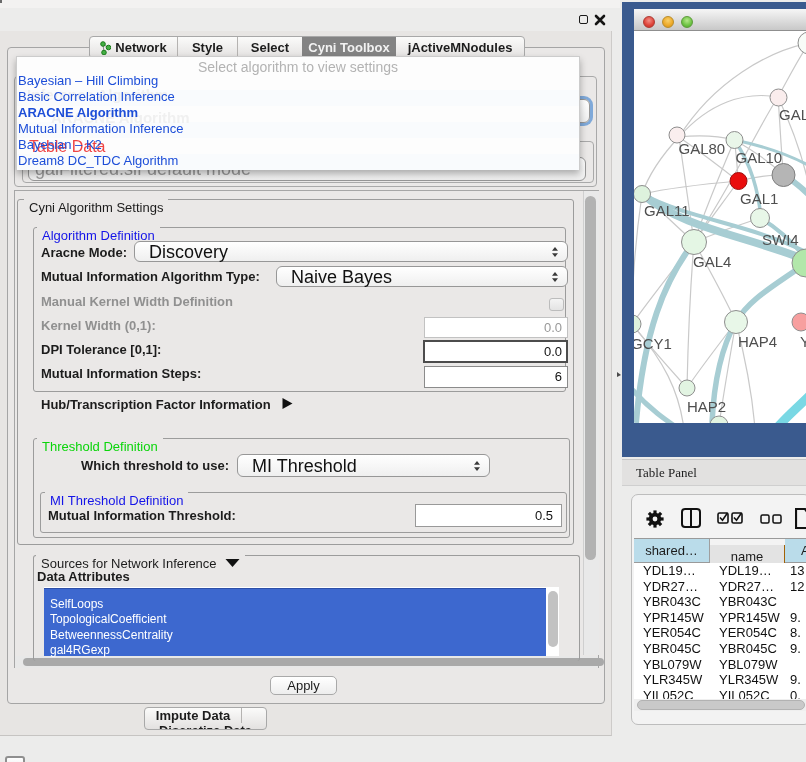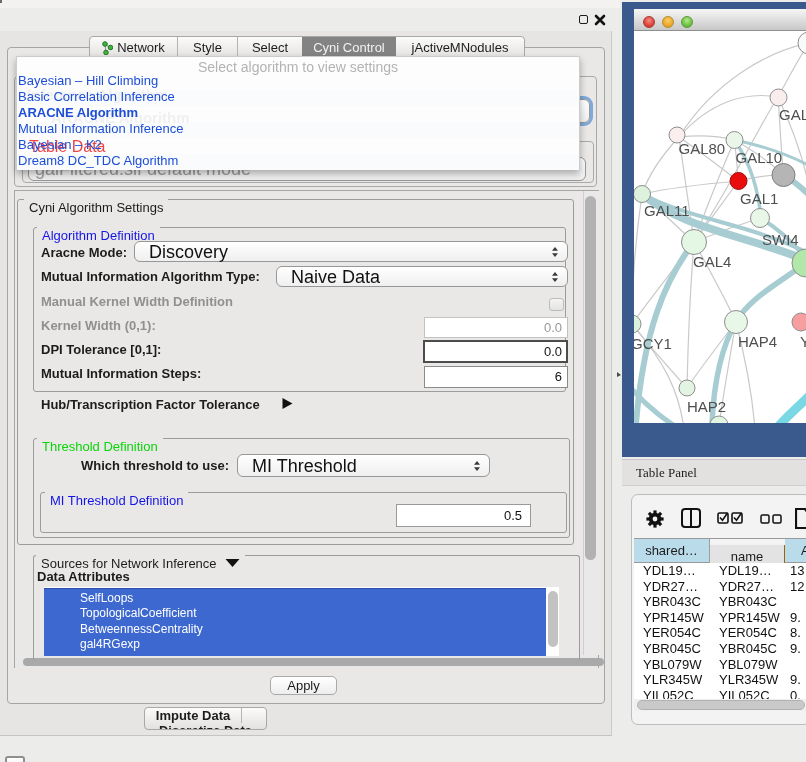--- a/index.html
+++ b/index.html
@@ -24,34 +24,34 @@
 
 <div class="abs" style="left:579px;top:15px;width:9px;height:9px;border:1.6px solid #1a1a1a;border-radius:2px;background:transparent;box-sizing:border-box;"></div>
 <svg class="abs" style="left:594px;top:14px;" width="12" height="12" viewBox="0 0 12 12">
       <path d="M2 2 L10 10 M10 2 L2 10" stroke="#141414" stroke-width="2.6" stroke-linecap="round"></path>
     </svg>
 
 <div class="abs" style="left:0;top:31px;width:612px;height:705px;background:#e7e5e3;border-bottom:1px solid #c6c4c2;border-right:1px solid #cdcbc9;box-sizing:border-box;"></div>
 
 <div class="abs" style="left:7px;top:47px;width:598px;height:657px;border:1px solid #a5a5a5;border-radius:4px;background:#eae8e7;box-sizing:border-box;"></div>
 
-<div id="toptabs" class="abs" style="left:89px;top:36px;height:21px;display:flex;border:1px solid #a8a8a8;border-radius:4px;overflow:hidden;background:linear-gradient(#fbfbfa,#e3e1e0);font-weight:normal;font-size:13px;">
+<div id="toptabs" class="abs" style="left:89px;top:36px;height:21px;display:flex;border:1px solid #a8a8a8;border-radius:4px;overflow:hidden;background:linear-gradient(#fbfbfa,#e3e1e0);font-weight:bold;font-size:13px;">
   <div style="width:87px;display:flex;align-items:center;justify-content:center;color:#1c1c1c;border-right:1px solid #b5b3b1;">
     <svg width="11" height="14" viewBox="0 0 11 14" style="margin-right:4px;">
           <line x1="3" y1="3.5" x2="8.5" y2="6.5" stroke="#8a8a8a" stroke-width="1"></line>
           <line x1="3" y1="3.5" x2="4" y2="11" stroke="#8a8a8a" stroke-width="1"></line>
           <circle cx="3" cy="3" r="2.3" fill="#44b044" stroke="#1c7a1c"></circle>
           <circle cx="8.5" cy="6.5" r="2.3" fill="#44b044" stroke="#1c7a1c"></circle>
           <circle cx="4" cy="11.5" r="2.3" fill="#44b044" stroke="#1c7a1c"></circle>
         </svg>
     <span>Network</span>
       </div>
   <div style="width:59px;display:flex;align-items:center;justify-content:center;color:#1c1c1c;border-right:1px solid #b5b3b1;">Style</div>
   <div style="width:64px;display:flex;align-items:center;justify-content:center;color:#1c1c1c;">Select</div>
-  <div style="width:94px;display:flex;align-items:center;justify-content:center;color:#f2f2f2;background:#838383;">Cyni Control</div>
+  <div style="width:94px;display:flex;align-items:center;justify-content:center;color:#f2f2f2;background:#838383;">Cyni Toolbox</div>
   <div style="width:128px;display:flex;align-items:center;justify-content:center;color:#1c1c1c;">jActiveMNodules</div>
 </div>
 
 <div class="abs" style="left:14px;top:76px;width:583px;height:111px;border:1px solid #a9a9a9;border-radius:4px;background:#eae8e7;box-sizing:border-box;"></div>
 <div class="combo" style="left:160px;top:99px;width:430px;height:24px;border-radius:6px;box-shadow:0 0 0 3px rgba(108,158,214,0.85);"></div>
 <div class="abs" style="left:22px;top:141px;width:572px;height:42px;border:1px solid #a9a9a9;border-radius:4px;box-sizing:border-box;"></div>
 <div class="combo" style="left:28px;top:157px;width:558px;height:24px;">
   <span class="ctext" style="color:#9a9a9a;left:6px;">galFiltered.sif default mode</span>
 </div>
 
@@ -72,65 +72,66 @@
 <div class="lbl" style="left:41px;top:245px;">Aracne Mode:</div>
 <div class="combo" style="left:134px;top:241px;width:434px;height:21px;">
   <span class="ctext">Discovery</span>
   <svg class="arrows" viewBox="0 0 8 12">
         <path d="M4 1 L7 4.8 L1 4.8 Z" fill="#3a3a3a"></path>
         <path d="M4 11 L7 7.2 L1 7.2 Z" fill="#3a3a3a"></path>
       </svg>
 </div>
 <div class="lbl" style="left:41px;top:269px;">Mutual Information Algorithm Type:</div>
 <div class="combo" style="left:276px;top:266px;width:292px;height:21px;">
-  <span class="ctext">Naive Data</span>
+  <span class="ctext">Naive Bayes</span>
   <svg class="arrows" viewBox="0 0 8 12">
         <path d="M4 1 L7 4.8 L1 4.8 Z" fill="#3a3a3a"></path>
         <path d="M4 11 L7 7.2 L1 7.2 Z" fill="#3a3a3a"></path>
       </svg>
 </div>
 <div class="dislbl" style="left:41px;top:294px;">Manual Kernel Width Definition</div>
 <div class="abs" style="left:549px;top:298px;width:15px;height:13px;border:1px solid #bcbcbc;border-radius:3px;background:linear-gradient(#f4f4f4,#e3e3e3);box-sizing:border-box;"></div>
 <div class="dislbl" style="left:41px;top:318px;">Kernel Width (0,1):</div>
 <div class="field" style="left:424px;top:317px;width:144px;height:21px;border:1px solid #c2c2c2;color:#999;line-height:19px;padding-right:5px;">0.0</div>
 <div class="lbl" style="left:41px;top:342px;">DPI Tolerance [0,1]:</div>
 <div class="field" style="left:423px;top:340px;width:145px;height:23px;border:2px solid #4c4c4c;line-height:19px;padding-right:4px;">0.0</div>
 <div class="lbl" style="left:41px;top:366px;">Mutual Information Steps:</div>
 <div class="field" style="left:424px;top:366px;width:144px;height:22px;border:1px solid #8b8b8b;line-height:20px;padding-right:5px;">6</div>
 
-<div class="lbl" style="left:41px;top:397px;">Hub/Transcription Factor Tolerance</div>
+<div class="lbl" style="left:41px;top:397px;">Hub/Transcription Factor Information</div>
 <svg class="abs" style="left:280px;top:397px;" width="14" height="13" viewBox="0 0 14 13">
       <path d="M2.5 1 L12.5 6.5 L2.5 12 Z" fill="#111"></path>
     </svg>
 
 <div class="gbox" style="left:33px;top:438px;width:537px;height:100px;"></div>
 <div class="gtitle" style="left:37px;top:431px;color:#0ad50a;">Threshold Definition</div>
 
 <div class="lbl" style="left:81px;top:458px;">Which threshold to use:</div>
 <div class="combo" style="left:237px;top:454px;width:253px;height:23px;">
   <span class="ctext">MI Threshold</span>
   <svg class="arrows" viewBox="0 0 8 12">
         <path d="M4 1 L7 4.8 L1 4.8 Z" fill="#3a3a3a"></path>
         <path d="M4 11 L7 7.2 L1 7.2 Z" fill="#3a3a3a"></path>
       </svg>
 </div>
 
 <div class="gbox" style="left:40px;top:492px;width:527px;height:41px;"></div>
 <div class="gtitle" style="left:45px;top:485px;color:#1414e8;">MI Threshold Definition</div>
-<div class="field" style="left:396px;top:504px;width:135px;height:23px;border:1px solid #999;line-height:21px;padding-right:8px;">0.5</div>
+<div class="lbl" style="left:48px;top:508px;">Mutual Information Threshold:</div>
+<div class="field" style="left:415px;top:504px;width:147px;height:23px;border:1px solid #999;line-height:21px;padding-right:8px;">0.5</div>
 
 <div class="gbox" style="left:33px;top:555px;width:547px;height:106px;border-bottom:none;"></div>
 <div class="gtitle" style="left:36px;top:548px;color:#1c1c1c;">Sources for Network Inference <svg width="15" height="10" viewBox="0 0 15 10" style="vertical-align:0px;margin-left:5px;">
         <path d="M0.5 1 L14.5 1 L7.5 9 Z" fill="#111"></path>
       </svg></div>
 <div class="lbl" style="left:37px;top:569px;">Data Attributes</div>
 
 <div class="abs" style="left:44px;top:587px;width:515px;height:69px;background:#fff;"></div>
 <div class="abs" style="left:44px;top:588px;width:502px;height:68px;background:#3d68cf;border-top:1px solid #2d4fa8;box-sizing:border-box;">
-  <div style="font-size:12px;color:#fff;padding:2px 0 0 6px;line-height:15.4px;margin-left:30px;">SelfLoops<br>TopologicalCoefficient<br>BetweennessCentrality<br>gal4RGexp</div>
+  <div style="font-size:12px;color:#fff;padding:8px 0 0 6px;line-height:15.4px;">SelfLoops<br>TopologicalCoefficient<br>BetweennessCentrality<br>gal4RGexp</div>
 </div>
 <div class="abs" style="left:548px;top:591px;width:10px;height:56px;background:#c2c2c2;border-radius:5px;"></div>
 
 <div class="abs" style="left:270px;top:676px;width:67px;height:19px;border:1px solid #a9a9a9;border-radius:5px;background:linear-gradient(#ffffff,#ededed);box-sizing:border-box;text-align:center;font-size:13px;color:#1c1c1c;line-height:17px;">Apply</div>
 
 <div class="abs" style="left:144px;top:707px;height:21px;display:flex;border:1px solid #a8a8a8;border-radius:4px;overflow:hidden;background:linear-gradient(#fbfbfa,#e3e1e0);font-weight:bold;font-size:13px;flex-direction:column;">
   <div style="width:96px;display:flex;align-items:center;justify-content:center;color:#1c1c1c;border-right:1px solid #b5b3b1;">Impute Data</div>
   <div style="width:121px;display:flex;align-items:center;justify-content:center;color:#1c1c1c;">Discretize Data</div>
   <div style="width:96px;display:flex;align-items:center;justify-content:center;color:#f2f2f2;background:#838383;">Infer Network</div>
 </div>

